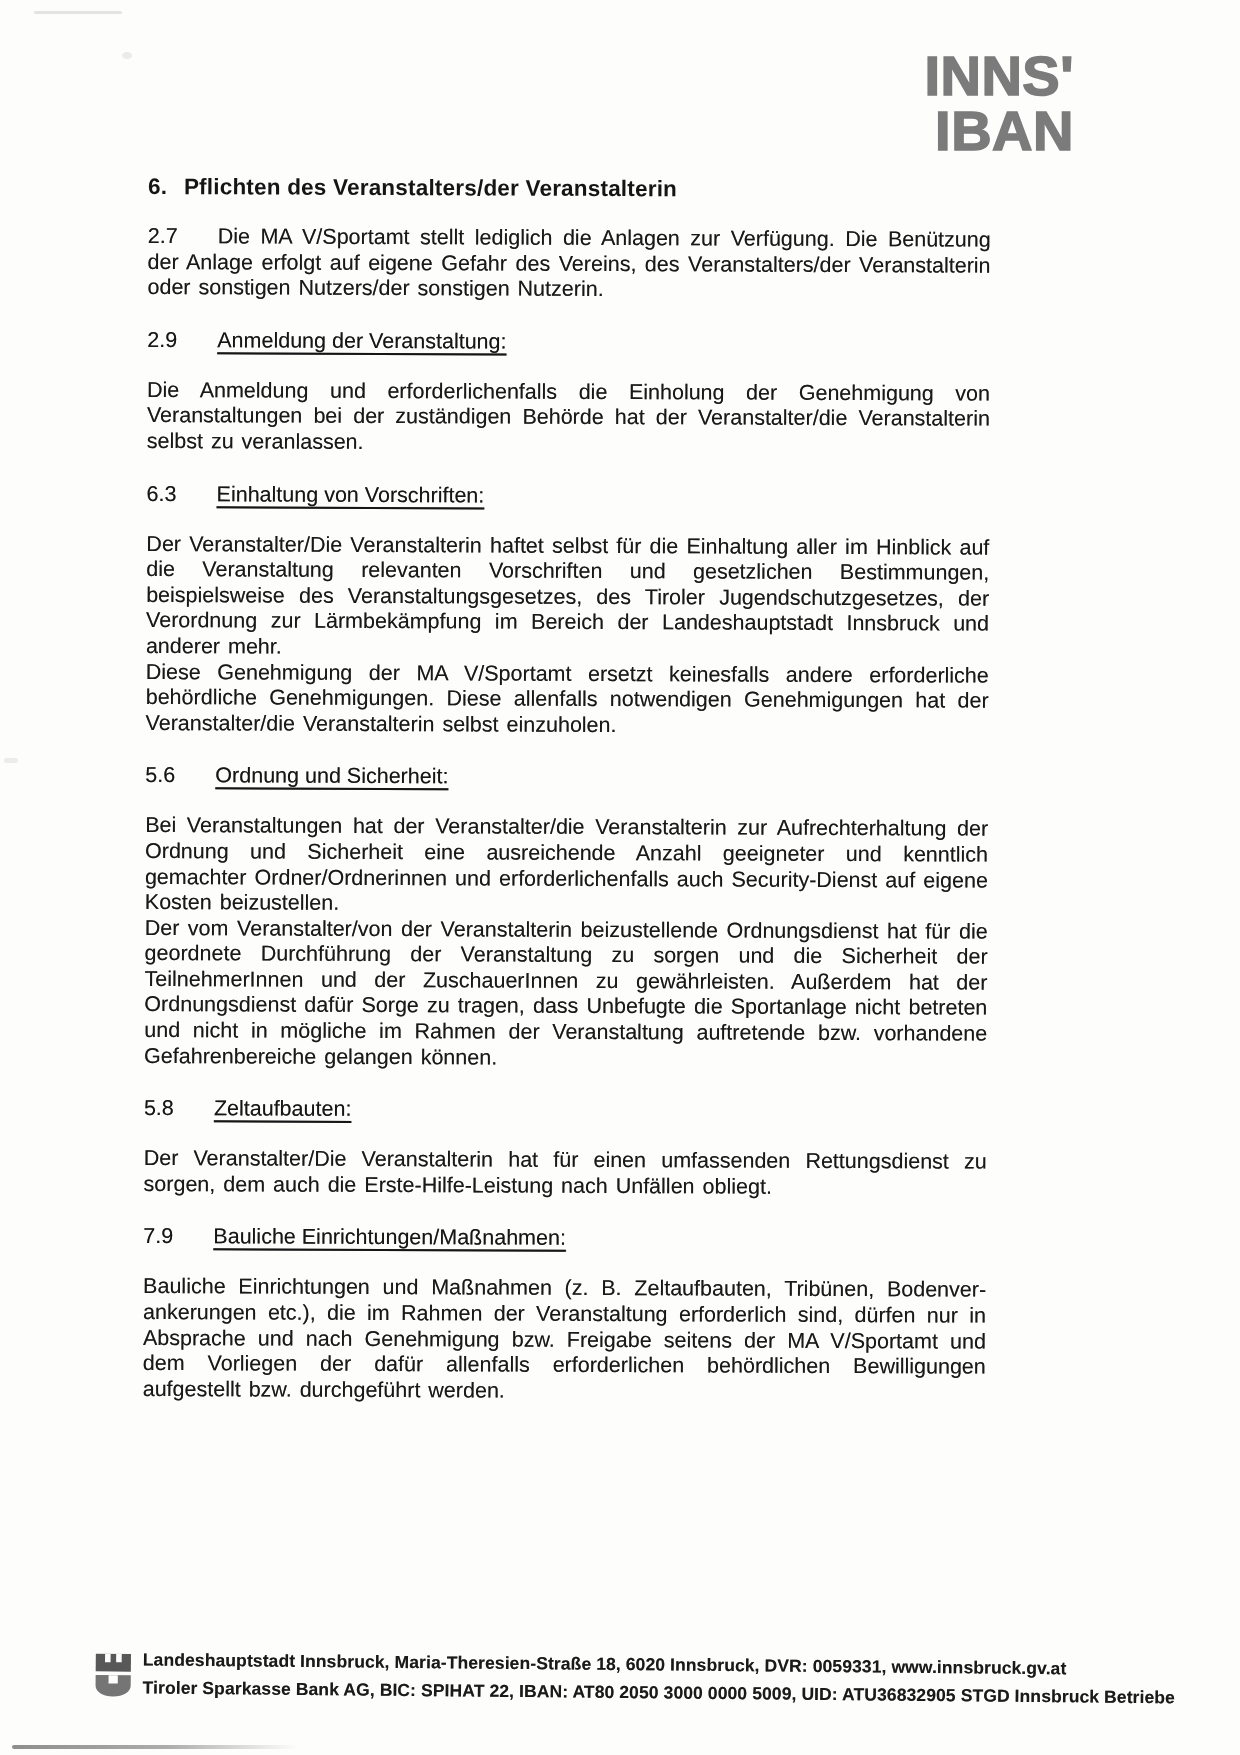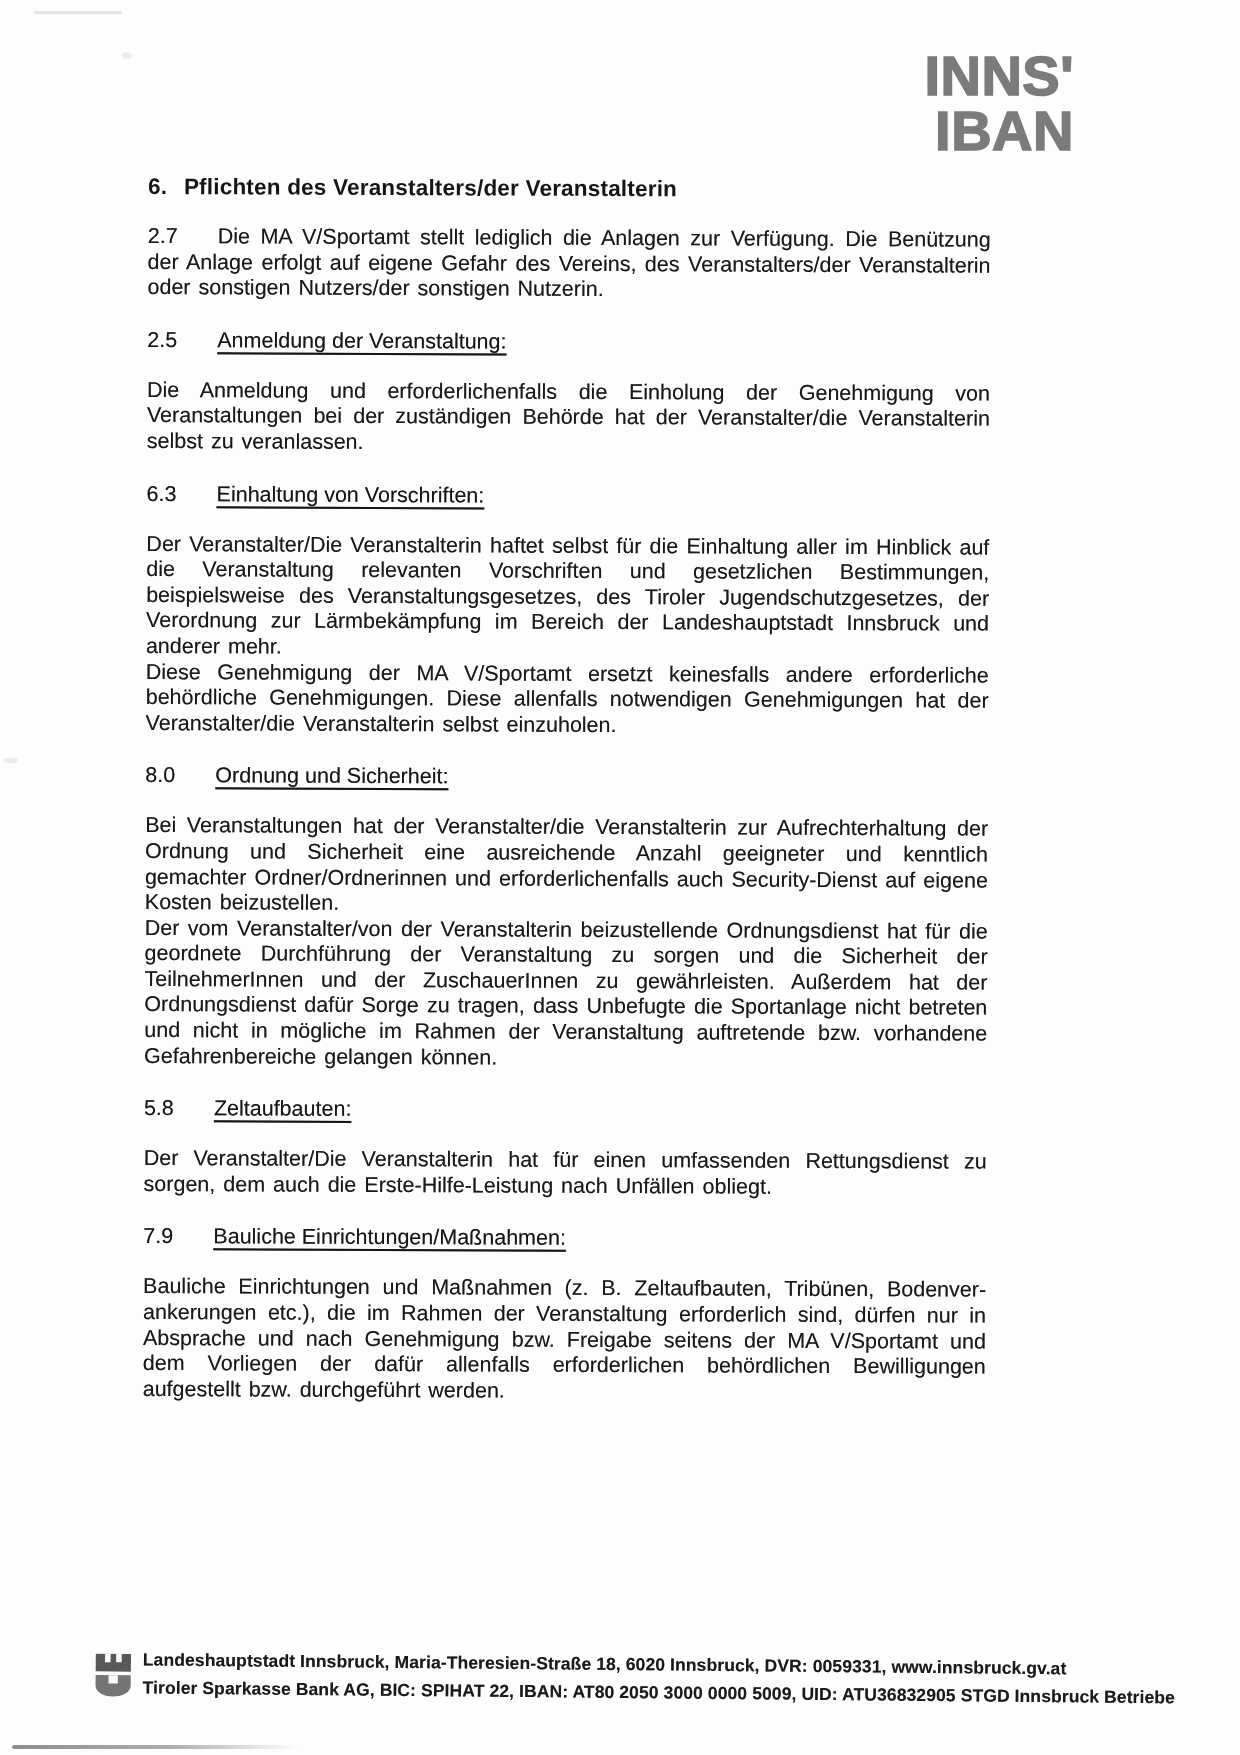--- a/index.html
+++ b/index.html
@@ -128,28 +128,28 @@
     <div>INNS'</div>
     <div>IBAN</div>
   </div>
 
   <div class="content">
 
     <p class="doc-heading"><span class="hnum">6.</span><span>Pflichten des Veranstalters/der Veranstalterin</span></p>
 
     <p class="para mt-para"><span class="num-col">2.7</span><span>Die MA V/Sportamt stellt lediglich die Anlagen zur Verfügung. Die Benützung der Anlage erfolgt auf eigene Gefahr des Vereins, des Veranstalters/der Veranstalterin oder sonstigen Nutzers/der sonstigen Nutzerin.</span></p>
 
-    <p class="sec-head"><span class="num-col">2.5</span><span class="title">Anmeldung der Veranstaltung:</span></p>
+    <p class="sec-head"><span class="num-col">2.9</span><span class="title">Anmeldung der Veranstaltung:</span></p>
     <p class="para sec-body">Die Anmeldung und erforderlichenfalls die Einholung der Genehmigung von Veranstaltungen bei der zuständigen Behörde hat der Veranstalter/die Veranstalterin selbst zu veranlassen.</p>
 
     <p class="sec-head"><span class="num-col">6.3</span><span class="title">Einhaltung von Vorschriften:</span></p>
     <p class="para sec-body">Der Veranstalter/Die Veranstalterin haftet selbst für die Einhaltung aller im Hinblick auf die Veranstaltung relevanten Vorschriften und gesetzlichen Bestimmungen, beispielsweise des Veranstaltungsgesetzes, des Tiroler Jugendschutzgesetzes, der Verordnung zur Lärmbekämpfung im Bereich der Landeshauptstadt Innsbruck und anderer mehr.</p>
     <p class="para">Diese Genehmigung der MA V/Sportamt ersetzt keinesfalls andere erforderliche behördliche Genehmigungen. Diese allenfalls notwendigen Genehmigungen hat der Veranstalter/die Veranstalterin selbst einzuholen.</p>
 
-    <p class="sec-head"><span class="num-col">8.0</span><span class="title">Ordnung und Sicherheit:</span></p>
+    <p class="sec-head"><span class="num-col">5.6</span><span class="title">Ordnung und Sicherheit:</span></p>
     <p class="para sec-body">Bei Veranstaltungen hat der Veranstalter/die Veranstalterin zur Aufrechterhaltung der Ordnung und Sicherheit eine ausreichende Anzahl geeigneter und kenntlich gemachter Ordner/Ordnerinnen und erforderlichenfalls auch Security-Dienst auf eigene Kosten beizustellen.</p>
     <p class="para">Der vom Veranstalter/von der Veranstalterin beizustellende Ordnungsdienst hat für die geordnete Durchführung der Veranstaltung zu sorgen und die Sicherheit der TeilnehmerInnen und der ZuschauerInnen zu gewährleisten. Außerdem hat der Ordnungsdienst dafür Sorge zu tragen, dass Unbefugte die Sportanlage nicht betreten und nicht in mögliche im Rahmen der Veranstaltung auftretende bzw. vorhandene Gefahrenbereiche gelangen können.</p>
 
     <p class="sec-head"><span class="num-col">5.8</span><span class="title">Zeltaufbauten:</span></p>
     <p class="para sec-body">Der Veranstalter/Die Veranstalterin hat für einen umfassenden Rettungsdienst zu sorgen, dem auch die Erste-Hilfe-Leistung nach Unfällen obliegt.</p>
 
     <p class="sec-head"><span class="num-col">7.9</span><span class="title">Bauliche Einrichtungen/Maßnahmen:</span></p>
     <p class="para sec-body">Bauliche Einrichtungen und Maßnahmen (z. B. Zeltaufbauten, Tribünen, Bodenver-ankerungen etc.), die im Rahmen der Veranstaltung erforderlich sind, dürfen nur in Absprache und nach Genehmigung bzw. Freigabe seitens der MA V/Sportamt und dem Vorliegen der dafür allenfalls erforderlichen behördlichen Bewilligungen aufgestellt bzw. durchgeführt werden.</p>
 
   </div>

